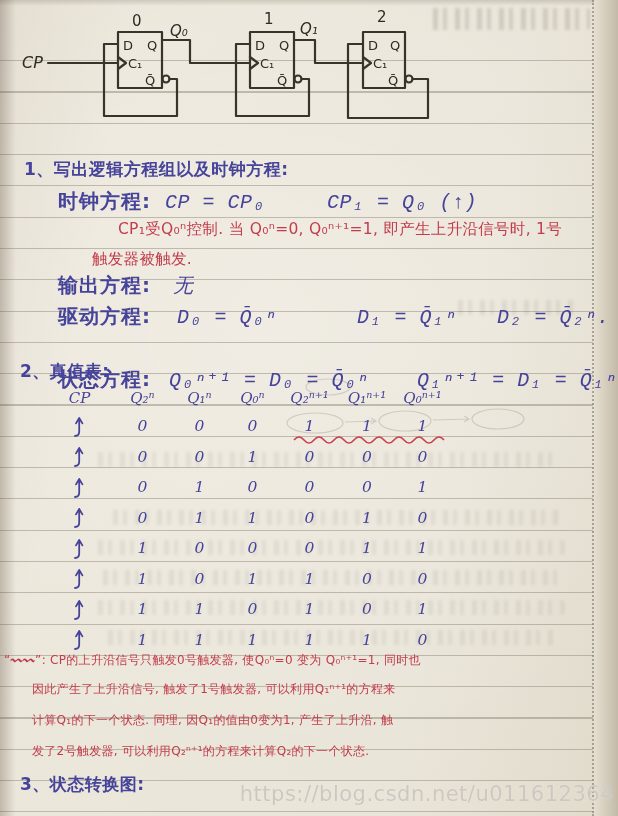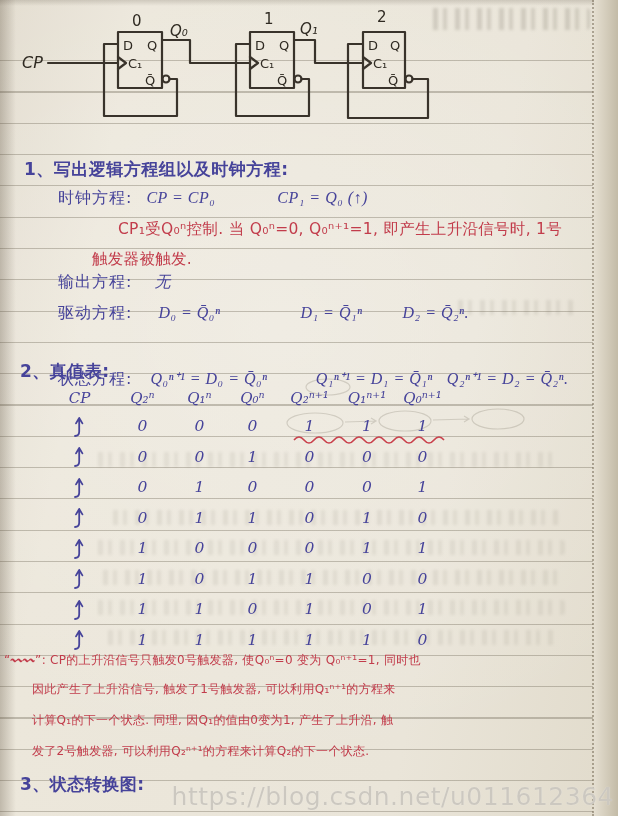--- a/index.html
+++ b/index.html
@@ -48,22 +48,22 @@
       #7a7465 13px 17px, rgba(0,0,0,0) 17px 22px);
     filter:blur(1.6px);
   }
   .ghost-svg{position:absolute;z-index:2;}
   
   .txt{position:absolute;z-index:5;white-space:nowrap;}
   .blue{color:#46439a;}
   .red{color:#c23c4b;}
   .heading{font-size:17px;letter-spacing:.5px;font-weight:bold;}
   .eqline{display:flex;align-items:baseline;font-size:16px;}
-  .lbl{font-size:16px;letter-spacing:1px;font-weight:normal;}
-  .eq{font-family:Liberation Serif, serif;font-style:italic;font-size:16px;letter-spacing:.5px;}
+  .lbl{font-size:20px;letter-spacing:1px;font-weight:bold;}
+  .eq{font-family:Liberation Mono, monospace;font-style:italic;font-size:20px;letter-spacing:.5px;}
   .rednote{font-size:15.5px;letter-spacing:.3px;}
   .para{font-size:12px;letter-spacing:.3px;}
   
   .circuit{position:absolute;left:0;top:0;z-index:5;}
   .circuit path,.circuit rect,.circuit line,.circuit circle,.circuit polyline{
     fill:none;stroke:#39332b;stroke-width:2.2;stroke-linecap:round;stroke-linejoin:round;
   }
   .circuit text{fill:#2f2a22;font-family:"DejaVu Sans",sans-serif;stroke:none;}
   .pin{font-size:13px;}
   .ffnum{font-size:15px;}
@@ -73,21 +73,21 @@
   .tt-row{display:grid;grid-template-columns:63px 63px 51px 55px 59px 56px 55px;height:30.5px;align-items:center;}
   .tt-head-row{height:27px;}
   .tt-cell{
     text-align:center;color:#46439a;
     font-family:"DejaVu Serif",serif;font-style:italic;font-size:15.5px;
   }
   .tt-head-row .tt-cell{font-size:15px;}
   .wavy{position:absolute;left:244px;top:50px;z-index:6;}
   .watermark{
     position:absolute;right:4px;top:782px;z-index:7;
-    font-size:25px;letter-spacing:.5px;color:#ccc8c0;
+    font-size:21px;letter-spacing:.5px;color:#ccc8c0;
     text-shadow:0 0 1px rgba(255,255,255,.5);
   }
 </style>
 </head>
 <body>
 
 <div class="page">
   <div class="rules"></div>
   <div class="edge-left"></div>
   <div class="edge-top"></div>

